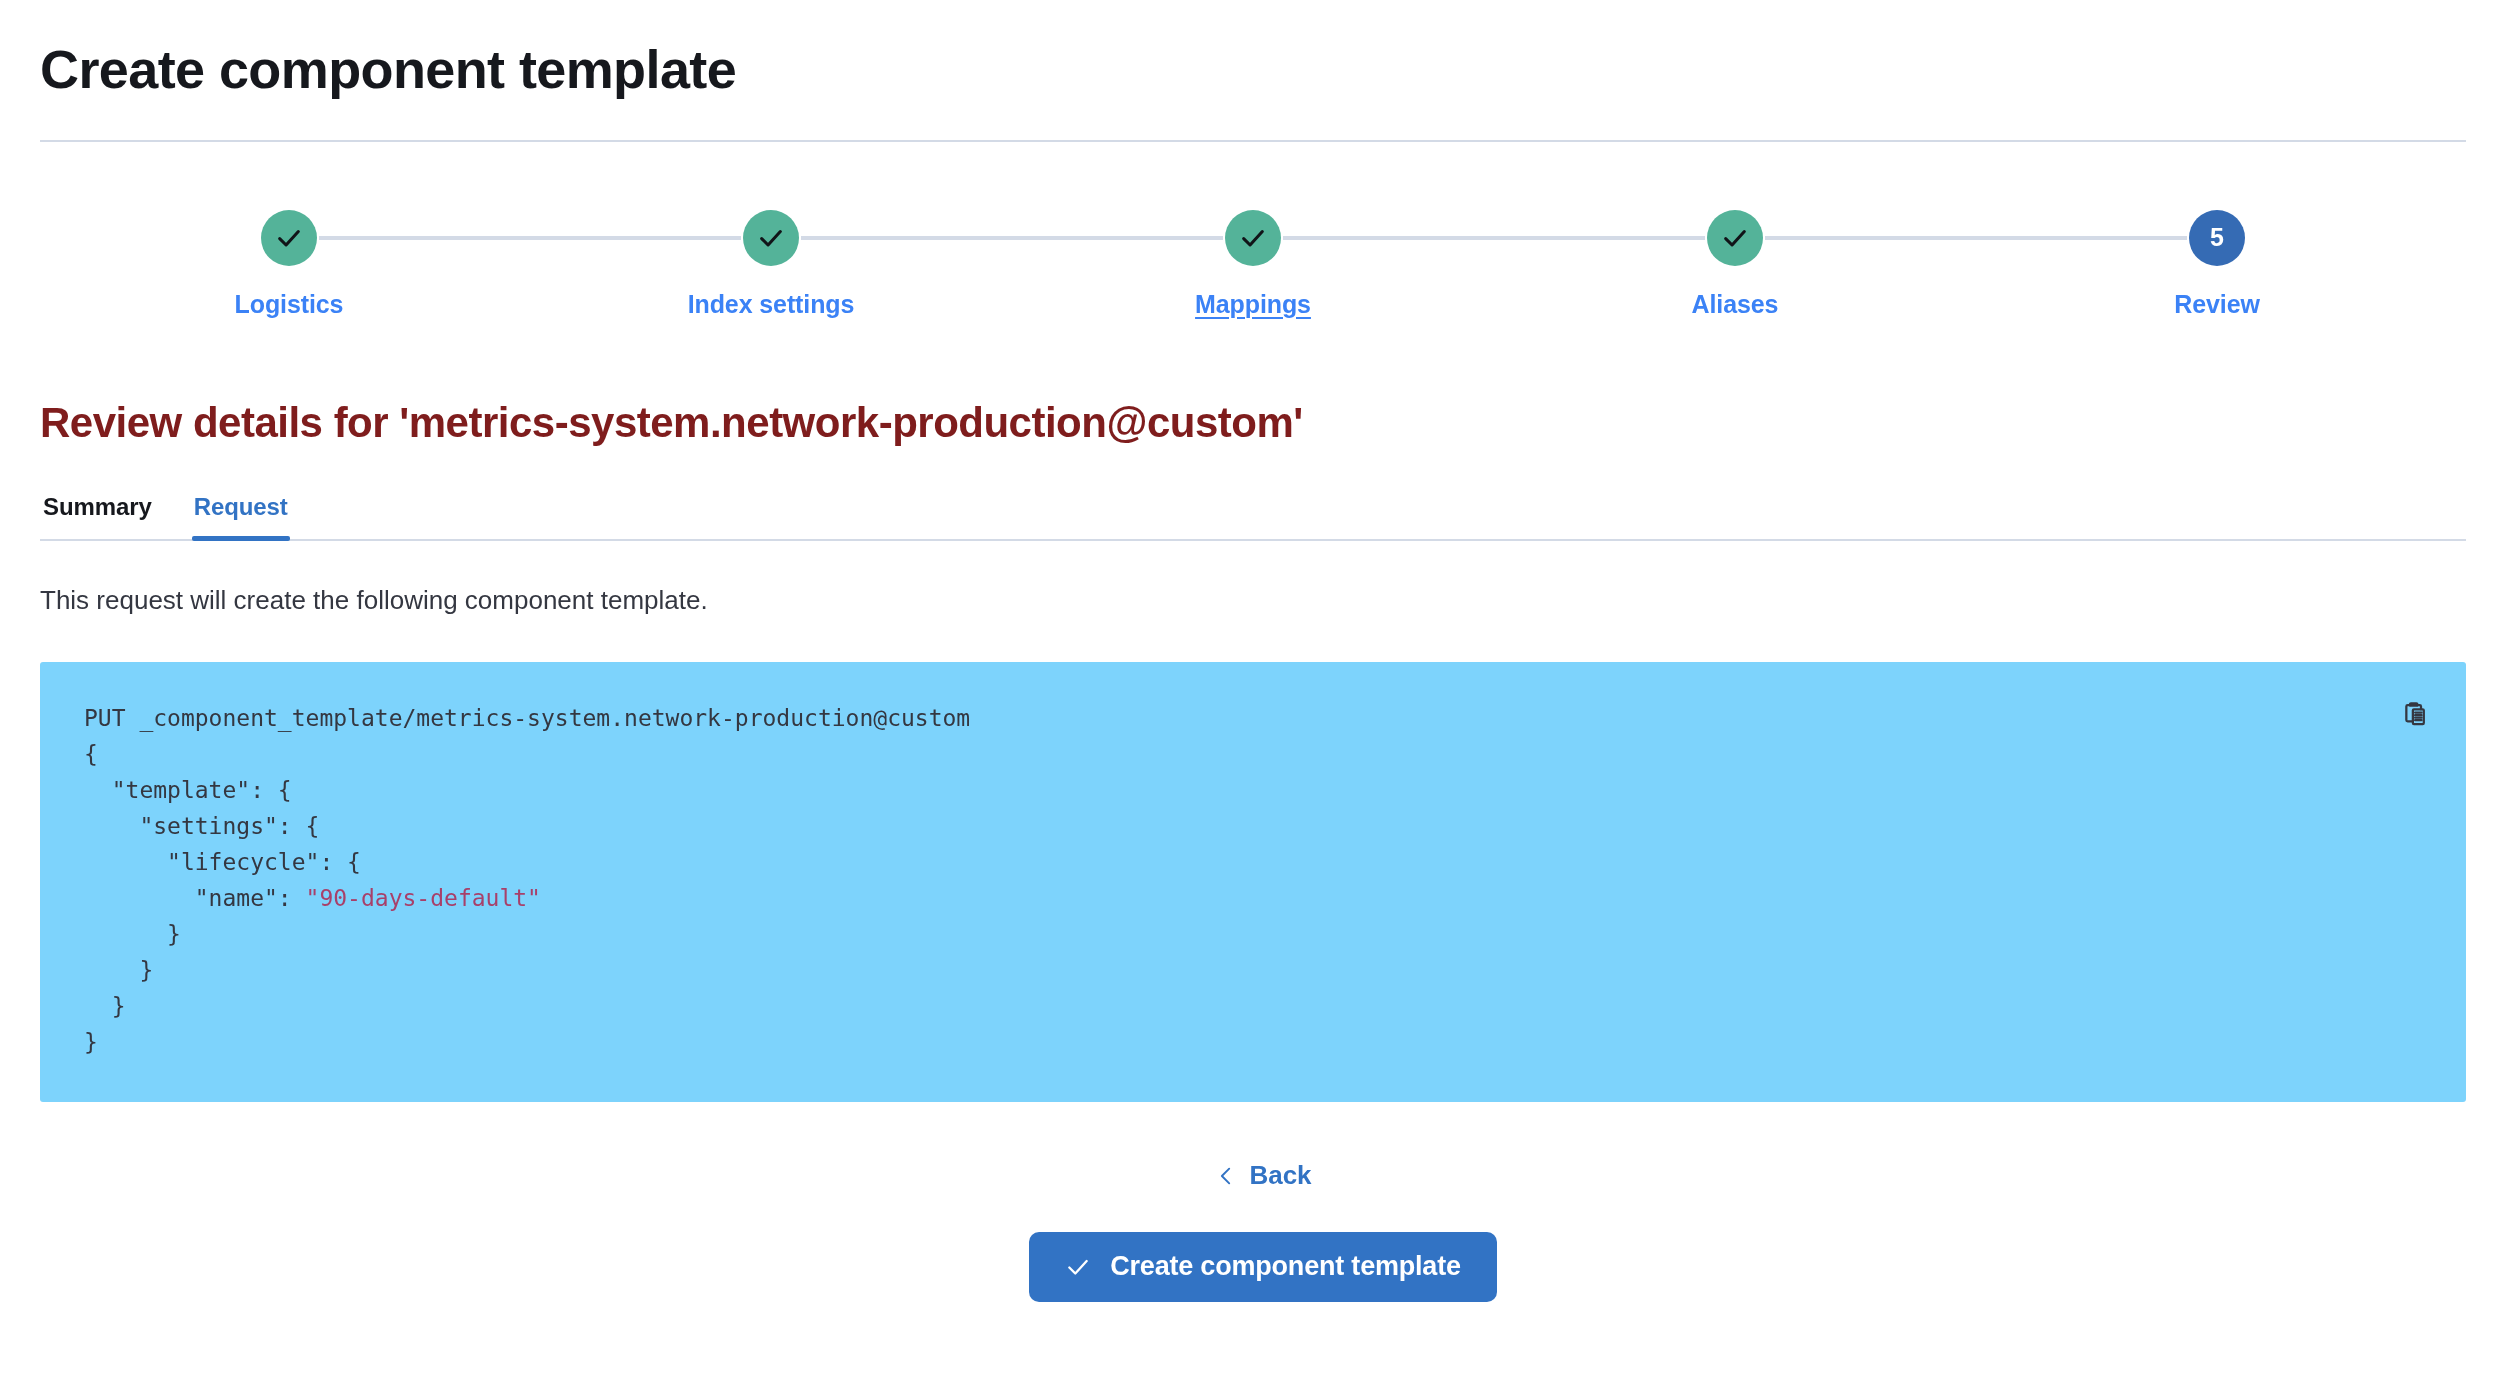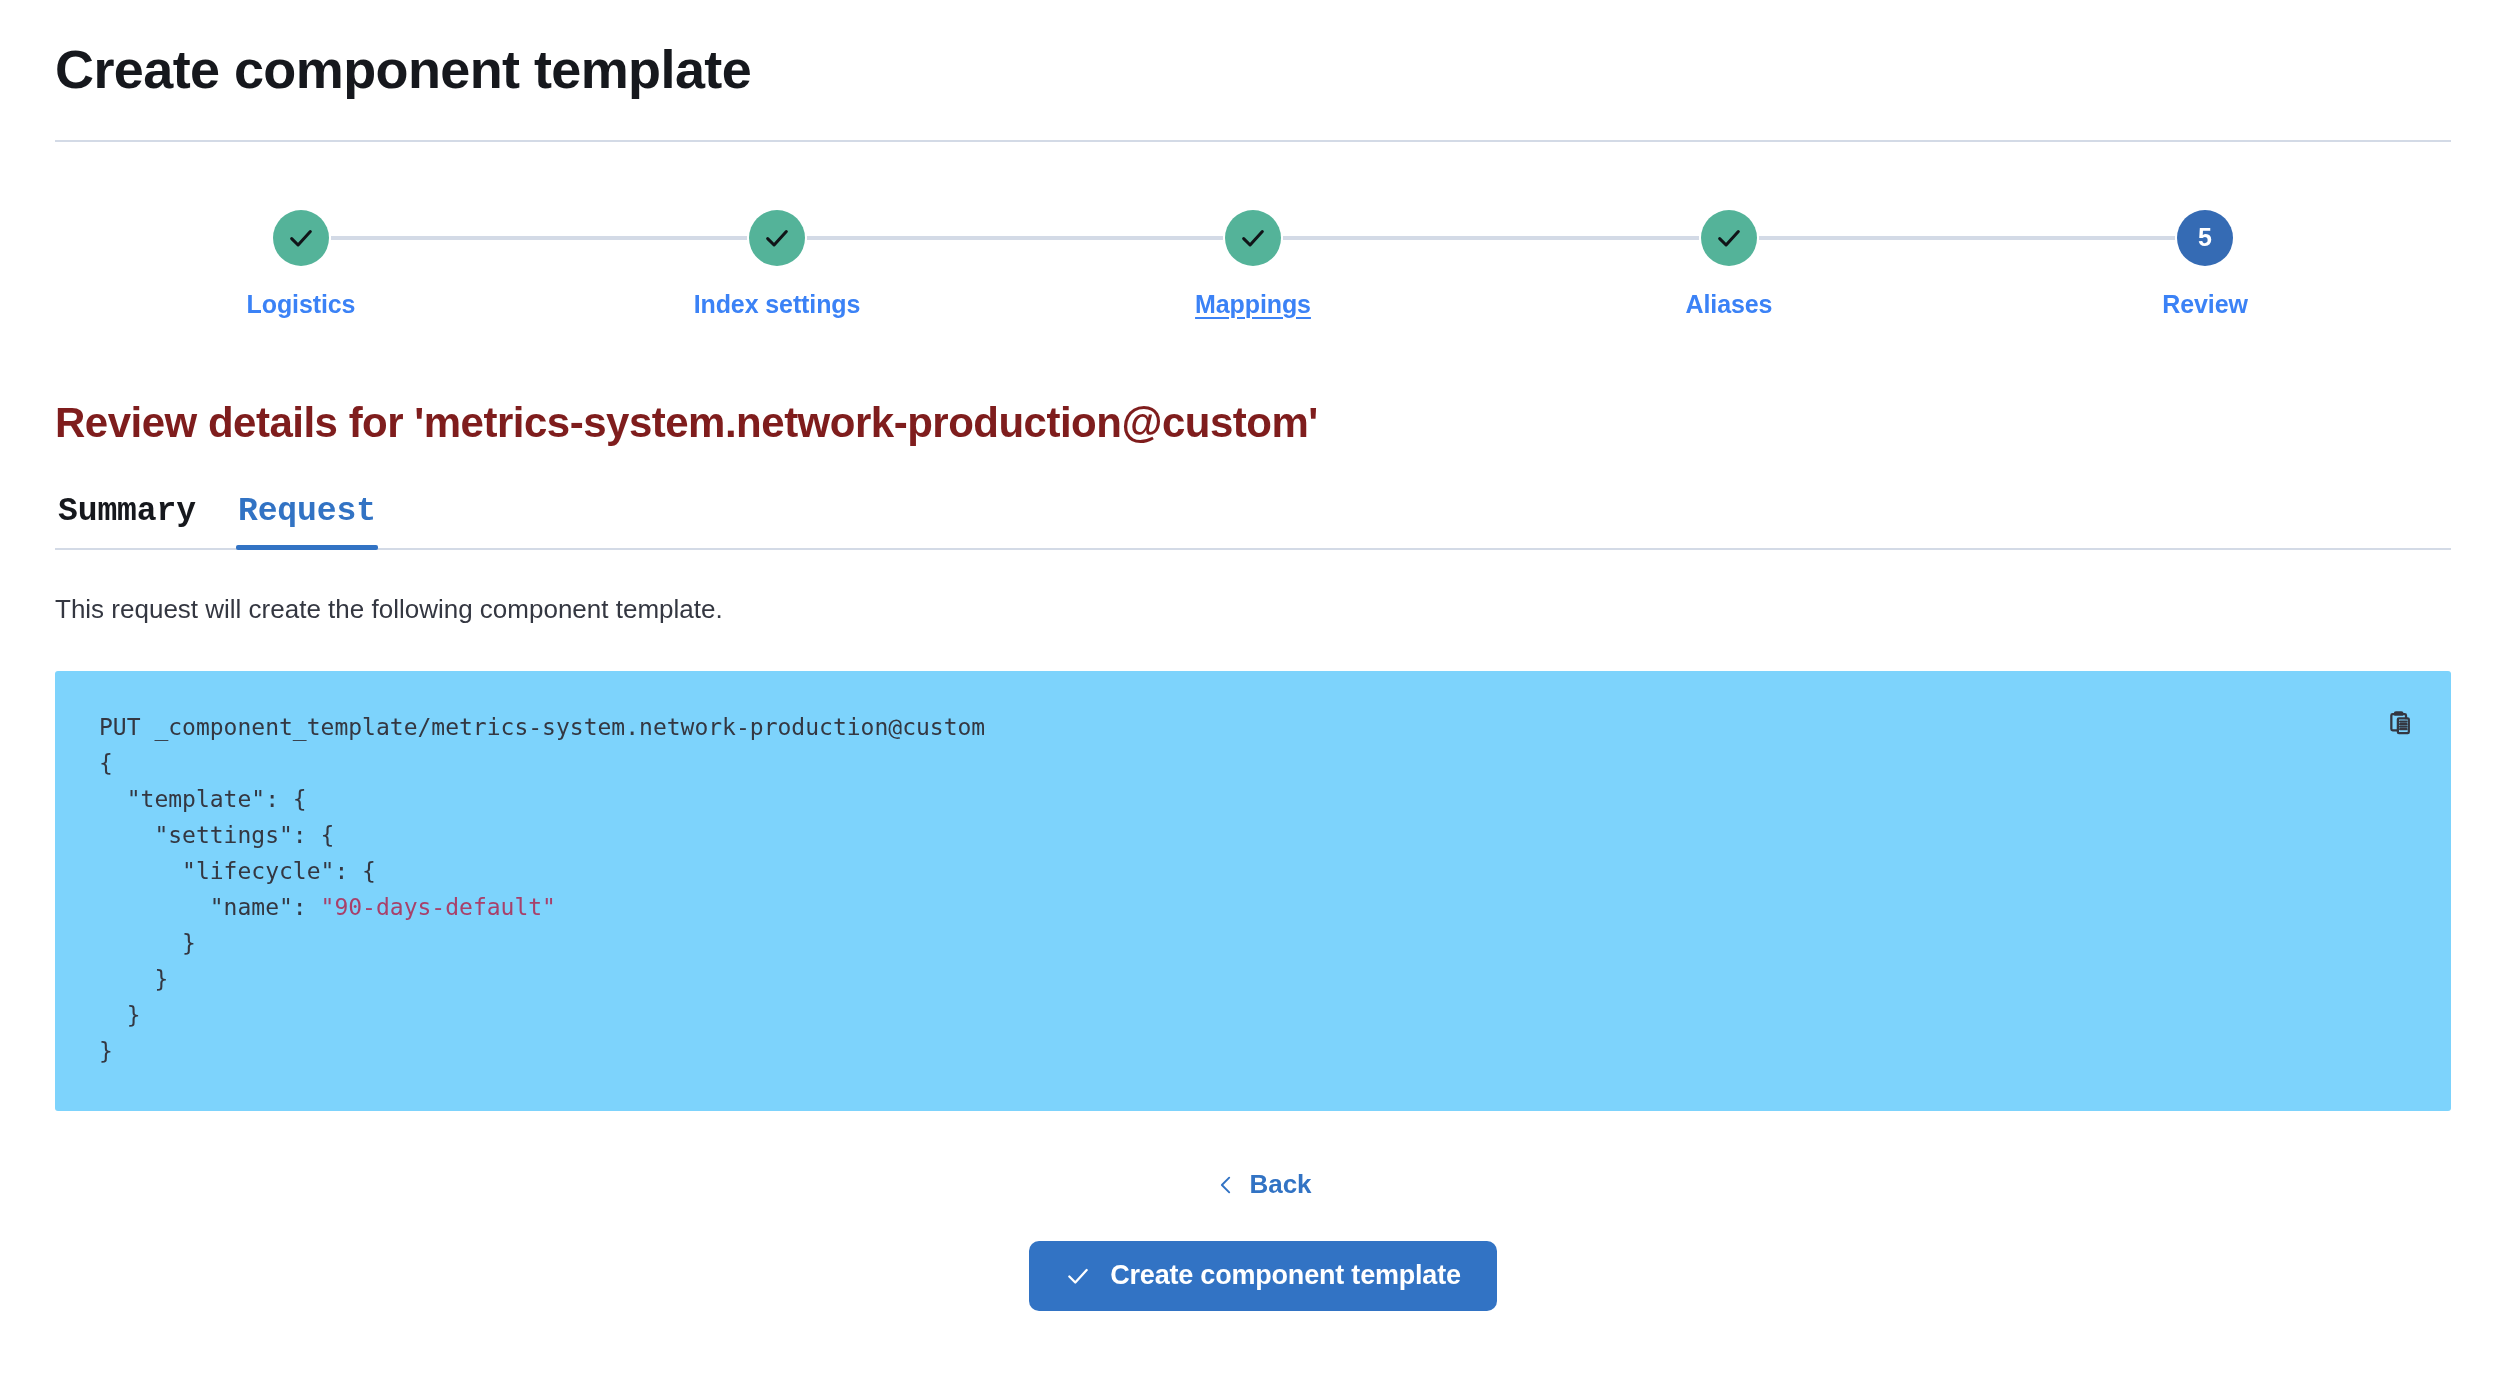--- a/index.html
+++ b/index.html
@@ -14,21 +14,21 @@
     color: #1a1c21;
     -webkit-font-smoothing: antialiased;
     overflow: hidden;
   }
 
   .page {
     position: relative;
     width: 2506px;
     height: 1388px;
     box-sizing: border-box;
-    padding: 0 55px;
+    padding: 0 40px;
   }
 
   
   .page-title {
     font-size: 54px;
     font-weight: 700;
     letter-spacing: -0.6px;
     color: #16181d;
     margin: 0;
     padding-top: 36px;
@@ -129,27 +129,27 @@
     display: flex;
     align-items: flex-end;
     gap: 38px;
     margin-top: 44px;
     border-bottom: 2px solid #d3dae6;
     padding-left: 1px;
   }
   .tab {
     position: relative;
     padding: 0 2px 18px 2px;
-    font-size: 33px;
+    font-size: 24px;
     font-weight: 700;
     color: #16181d;
     background: none;
     border: none;
     cursor: pointer;
-    font-family: Liberation Mono, monospace;
+    font-family: Liberation Sans, sans-serif;
     letter-spacing: -0.1px;
   }
   .tab.active { color: #3273c4; }
   .tab.active::after {
     content: "";
     position: absolute;
     left: 0;
     right: 0;
     bottom: -2px;
     height: 5px;

